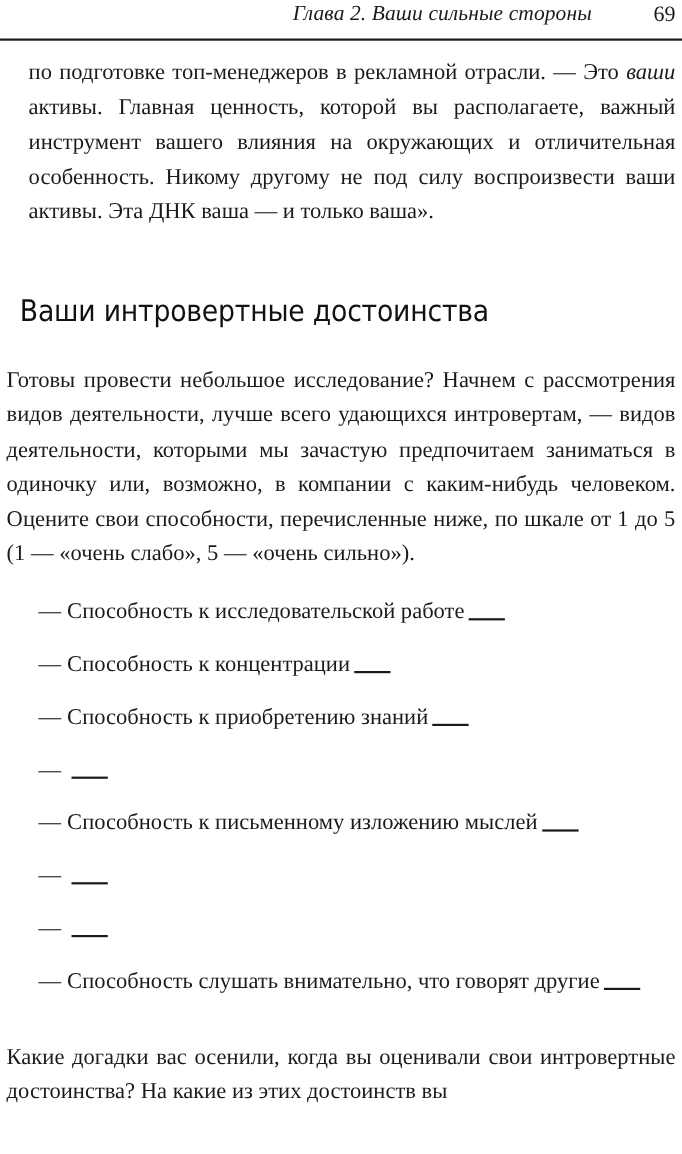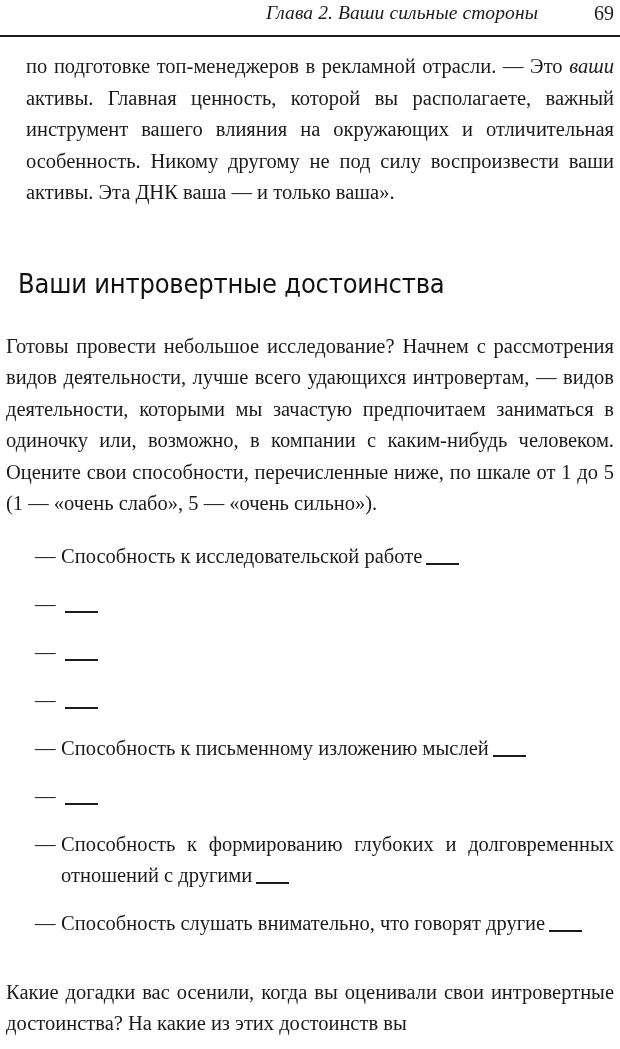--- a/index.html
+++ b/index.html
@@ -147,36 +147,36 @@
 
   <h2 class="section-heading">Ваши интровертные достоинства</h2>
 
   <p class="para">Готовы провести небольшое исследование? Начнем с рассмотрения видов деятельности, лучше всего удающихся интровертам, — видов деятельности, которыми мы зачастую предпочитаем заниматься в одиночку или, возможно, в компании с каким-нибудь человеком. Оцените свои способности, перечисленные ниже, по шкале от 1 до 5 (1 — «очень слабо», 5 — «очень сильно»).</p>
 
   <ul class="assessment-list">
     <li>
       <span class="dash">—</span><span class="item-text">Способность к исследовательской работе</span><span class="blank"></span>
     </li>
     <li>
-      <span class="dash">—</span><span class="blank"></span>
+      <span class="dash">—</span><span class="item-text">Способность к концентрации</span><span class="blank"></span>
     </li>
     <li>
-      <span class="dash">—</span><span class="blank"></span>
+      <span class="dash">—</span><span class="item-text">Способность к приобретению знаний</span><span class="blank"></span>
     </li>
     <li>
       <span class="dash">—</span><span class="blank"></span>
     </li>
     <li>
       <span class="dash">—</span><span class="item-text">Способность к письменному изложению мыслей</span><span class="blank"></span>
     </li>
     <li>
       <span class="dash">—</span><span class="blank"></span>
     </li>
     <li>
-      <span class="dash">—</span><span class="item-text">Способность к формированию глубоких и долговременных отношений с другими</span><span class="blank"></span>
+      <span class="dash">—</span><span class="blank"></span>
     </li>
     <li>
       <span class="dash">—</span><span class="item-text">Способность слушать внимательно, что говорят другие</span><span class="blank"></span>
     </li>
   </ul>
 
   <div class="closing-block">
     <p class="para">Какие догадки вас осенили, когда вы оценивали свои интровертные достоинства? На какие из этих достоинств вы</p>
   </div>
 

